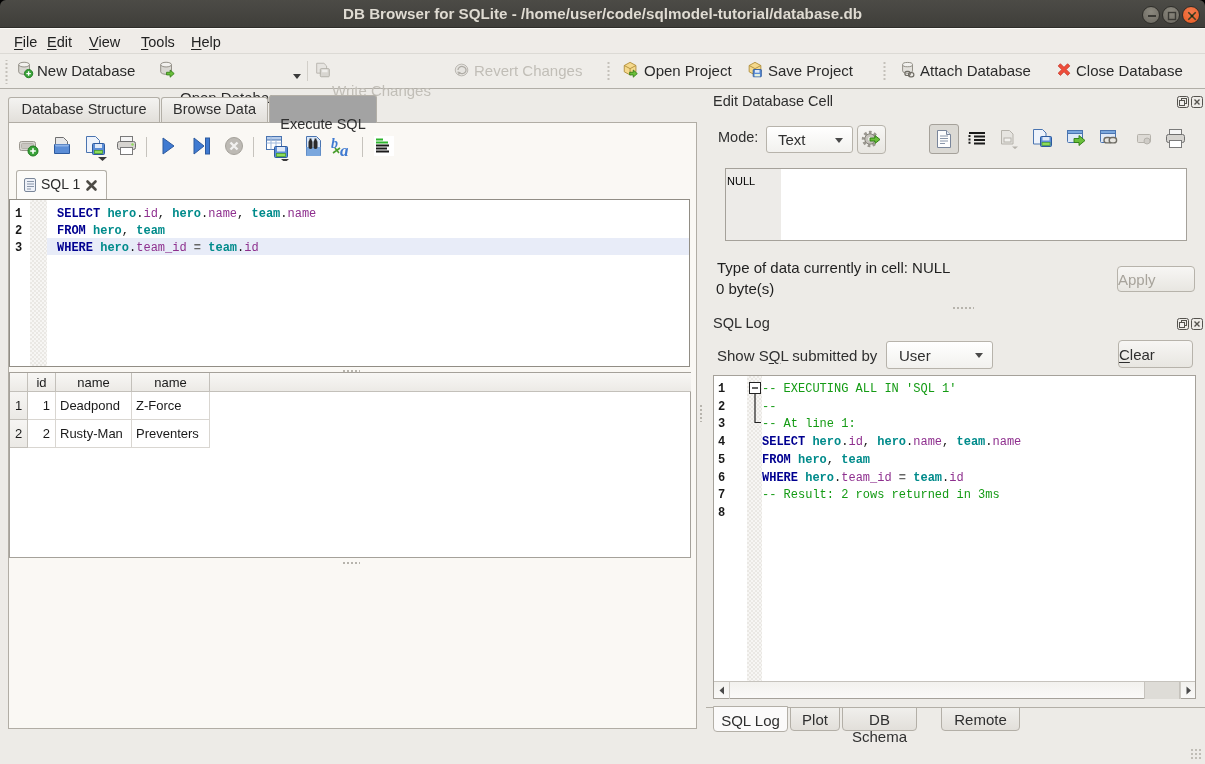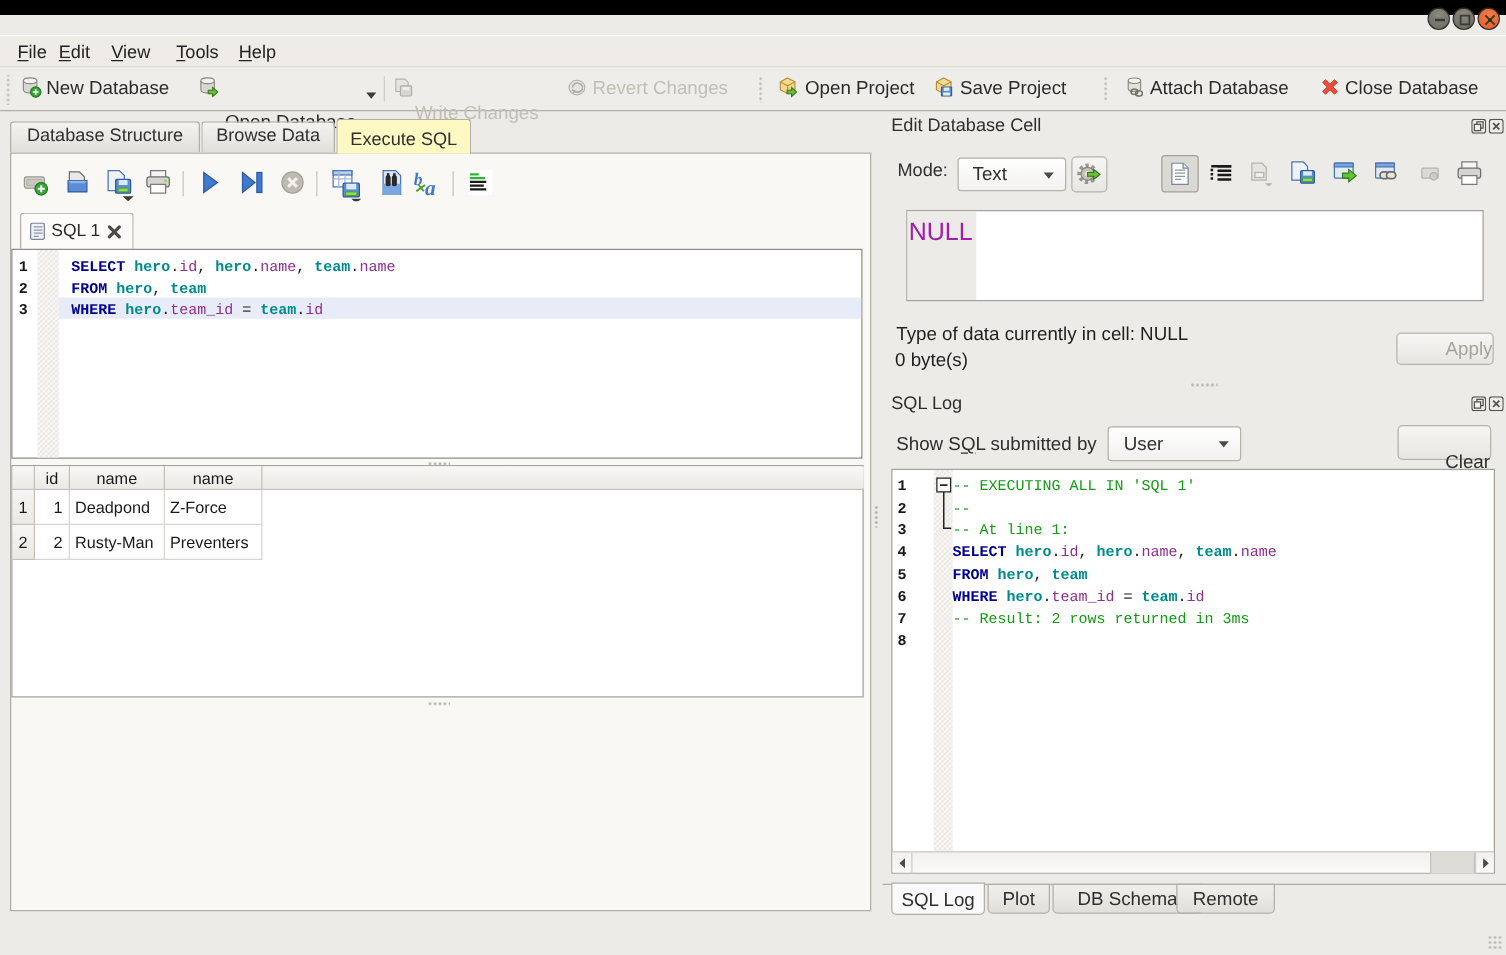--- a/index.html
+++ b/index.html
@@ -60,31 +60,34 @@
 .cmt { color:#149b14; }
 .op { color:#666666; font-weight:bold; }
 
 .docktitle { font-size:14.5px; color:#2e2e2e; position:absolute; }
 .dockbtn { position:absolute; width:12px; height:12px; }
 .combo { position:absolute; background:linear-gradient(#ffffff,#f2f1ee); border:1px solid #b7b3ab;
   border-radius:3px; font-size:15px; color:#2f2f2f; }
 .combo .arrow { position:absolute; right:9px; top:50%; margin-top:-2px; width:0; height:0;
   border-left:4.5px solid transparent; border-right:4.5px solid transparent; border-top:5px solid #4a4a4a; }
 .pushbtn { position:absolute; background:linear-gradient(#f7f6f4,#e8e6e1); border:1px solid #b7b3ab;
-  border-radius:4px; text-align:right; font-size:15px; }
+  border-radius:4px; text-align:left; font-size:15px; }
 
 .btab { position:absolute; font-size:15px; color:#2f2f2f; text-align:center;
   background:linear-gradient(#f0efec,#e2dfda); border:1px solid #b3afa7; border-radius:0 0 4px 4px; }
 .btab.active { background:#fbfafa; }
 </style>
 </head>
 <body>
 <div id="win">
   <div id="blackback"></div>
 
+  <div id="titlebar">
+    <div id="title-text">DB Browser for SQLite - /home/user/code/sqlmodel-tutorial/database.db</div>
+  </div>
   <div class="winbtn" id="btn-min" style="left:1142px;">
     <svg width="18" height="18">
         <line x1="5" y1="9" x2="13" y2="9" stroke="#3a3934" stroke-width="2"></line>
       </svg>
   </div>
   <div class="winbtn" id="btn-max" style="left:1162px;">
     <svg width="18" height="18">
         <rect x="5.5" y="5.5" width="7" height="7" fill="none" stroke="#3a3934" stroke-width="1.4"></rect>
       </svg>
   </div>
@@ -155,21 +158,21 @@
     </svg>
     <div class="tbitem" style="left:920px;">Attach Database</div>
     <svg class="tbicon" style="left:1055px;" width="19" height="20" viewBox="0 0 19 20">
       <path d="M3 5.5 L5.5 3 L9.5 7 L13.5 3 L16 5.5 L12 9.5 L16 13.5 L13.5 16 L9.5 12 L5.5 16 L3 13.5 L7 9.5 Z" fill="#ef4d3a" stroke="#c03425" stroke-width="0.8"></path>
     </svg>
     <div class="tbitem" style="left:1076px;">Close Database</div>
   </div>
 
   <div class="tab" style="left:8px; top:97px; width:152px; height:25px; padding-top:3px;">Database Structure</div>
   <div class="tab" style="left:161px; top:97px; width:107px; height:25px; padding-top:3px;">Browse Data</div>
-  <div class="tab active" style="left:269px; top:95px; width:108px; height:28px; padding-top:8px; background:#fef9c3;">Execute SQL</div>
+  <div class="tab active" style="left:269px; top:95px; width:108px; height:28px; padding-top:20px; background:#a3a3a3;">Execute SQL</div>
 
   <div id="leftframe"></div>
 
   <div class="abs" id="sqltoolbar" style="left:0; top:132px; width:700px; height:30px;">
 
     <svg class="abs" style="left:18px; top:4px;" width="22" height="22">
       <rect x="1.5" y="5.5" width="16" height="9" rx="2" fill="#d8d6d2" stroke="#9b978f"></rect>
       <rect x="3.5" y="7.5" width="12" height="5" rx="1" fill="#c9c6c1" stroke="#b5b2ab"></rect>
       <circle cx="15" cy="15" r="5" fill="#3aa33a" stroke="#1d7a1d"></circle>
       <path d="M15 12.2 L15 17.8 M12.2 15 L17.8 15" stroke="#ffffff" stroke-width="1.6"></path>
@@ -366,21 +369,21 @@
 
     <svg class="abs" style="left:237px; top:5px;" width="22" height="22">
       <rect x="4.5" y="1.5" width="12" height="6" fill="#f5f5f5" stroke="#7a7a7a"></rect>
       <rect x="1.5" y="6.5" width="18" height="8" rx="2" fill="#d6d4d0" stroke="#6f6f6f"></rect>
       <rect x="4.5" y="12.5" width="12" height="7" fill="#ffffff" stroke="#7a7a7a"></rect>
     </svg>
   </div>
 
   <div class="whitebox" style="left:725px; top:168px; width:462px; height:73px; border-color:#a5a19a;">
     <div class="abs" style="left:0; top:0; width:55px; height:71px; background:#edebe8;"></div>
-    <div class="abs" style="left:1px; top:6px; font-size:20px; color:#a21caf;">NULL</div>
+    <div class="abs" style="left:1px; top:6px; font-size:11px; color:#000000;">NULL</div>
   </div>
 
   <div class="abs" style="left:717px; top:259px; font-size:15px; color:#1f1f1f;">Type of data currently in cell: NULL</div>
   <div class="abs" style="left:716px; top:280px; font-size:15px; color:#1f1f1f;">0 byte(s)</div>
   <div class="pushbtn" style="left:1117px; top:266px; width:78px; height:26px; color:#a7a39b; padding-top:4px;">Apply</div>
 
   <div class="splitdots" style="left:952px; top:306px; width:22px; height:4px;"></div>
 
   <div class="docktitle" style="left:713px; top:315px;">SQL Log</div>
   <div class="dockbtn" style="left:1177px; top:316px;"><svg width="12" height="12">
@@ -391,21 +394,21 @@
   <div class="dockbtn" style="left:1191px; top:316px;"><svg width="12" height="12">
         <rect x="0.5" y="0.5" width="11" height="11" rx="2" fill="none" stroke="#55534e"></rect>
         <path d="M3.5 3.5 L8.5 8.5 M8.5 3.5 L3.5 8.5" stroke="#55534e" stroke-width="1.4"></path>
       </svg></div>
 
   <div class="abs" style="left:717px; top:347px; font-size:15px; color:#2f2f2f;">Show S<u style="text-underline-offset:2px;">Q</u>L submitted by</div>
   <div class="combo" style="left:886px; top:341px; width:107px; height:28px;">
       <span style="position:absolute; left:12px; top:5px;">User</span>
       <span class="arrow"></span>
     </div>
-  <div class="pushbtn" style="left:1118px; top:340px; width:75px; height:28px; color:#2f2f2f; padding-top:20px;"><u style="text-underline-offset:2px;">C</u>lear</div>
+  <div class="pushbtn" style="left:1118px; top:340px; width:75px; height:28px; color:#2f2f2f; padding-top:5px;"><u style="text-underline-offset:2px;">C</u>lear</div>
 
   <div class="whitebox" id="rlog" style="left:713px; top:375px; width:483px; height:324px; border-color:#a5a19a;">
     <div class="checker" style="left:33px; top:0; width:15px; height:305px;"></div>
     <div class="abs mono" style="left:4px; top:5px; font-size:12px; line-height:17.7px; font-weight:bold; color:#191919;">1
 2
 3
 4
 5
 6
 7
@@ -432,18 +435,18 @@
       <div class="abs" style="left:466px; top:0; width:15px; height:17px; border-left:1px solid #cfccc6;"><svg width="15" height="17">
             <path d="M5.5 4.5 L10 8.5 L5.5 12.5 Z" fill="#4a4a4a"></path>
           </svg></div>
     </div>
   </div>
 
   <div class="abs" style="left:706px; top:707px; width:499px; height:1px; background:#b3afa7;"></div>
 
   <div class="btab active" style="left:713px; top:706px; width:75px; height:26px; padding-top:5px; z-index:3;">SQL Log</div>
   <div class="btab" style="left:790px; top:707px; width:50px; height:24px; padding-top:3px;">Plot</div>
-  <div class="btab" style="left:842px; top:707px; width:120px; height:24px; padding-top:3px;">DB Schema</div>
+  <div class="btab" style="left:842px; top:707px; width:75px; height:24px; padding-top:3px;">DB Schema</div>
   <div class="btab" style="left:941px; top:707px; width:79px; height:24px; padding-top:3px;">Remote</div>
 
   <div class="abs" style="left:1142px; top:742px; font-size:14px; color:#b9b5ad;margin-top:30px;">UTF-8</div>
   <div class="splitdots" style="left:1190px; top:748px; width:12px; height:12px; background-image:radial-gradient(circle, #c0bdb6 1px, transparent 1.2px);"></div>
 </div>
 
 </body></html>

